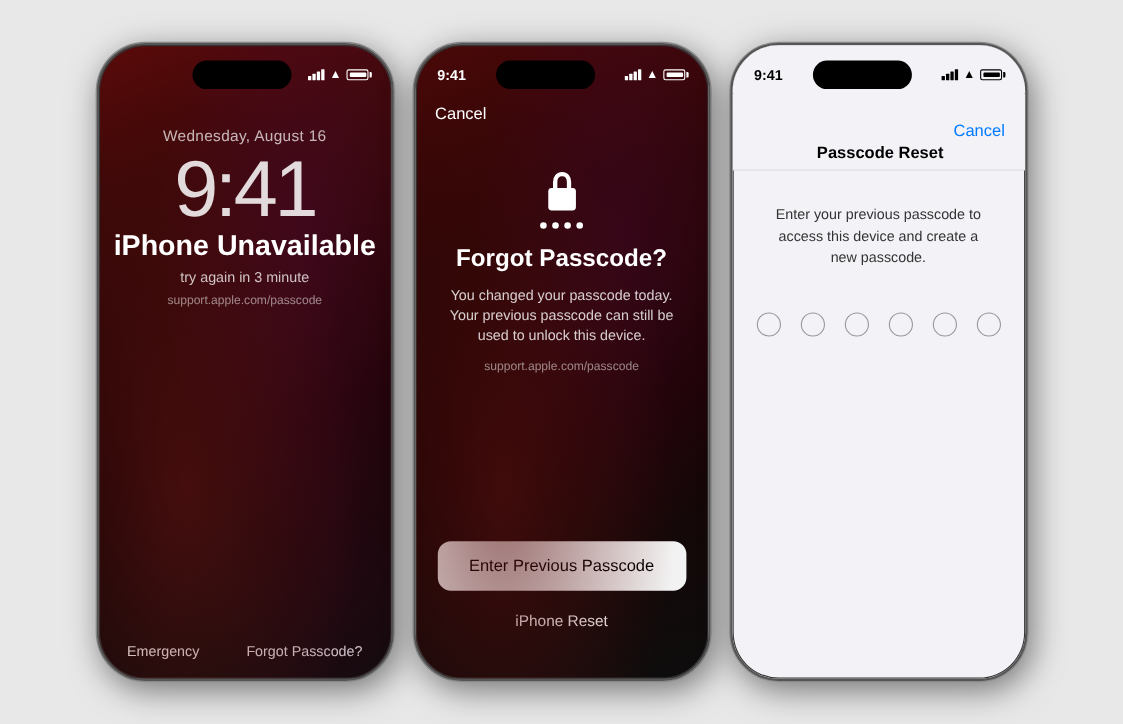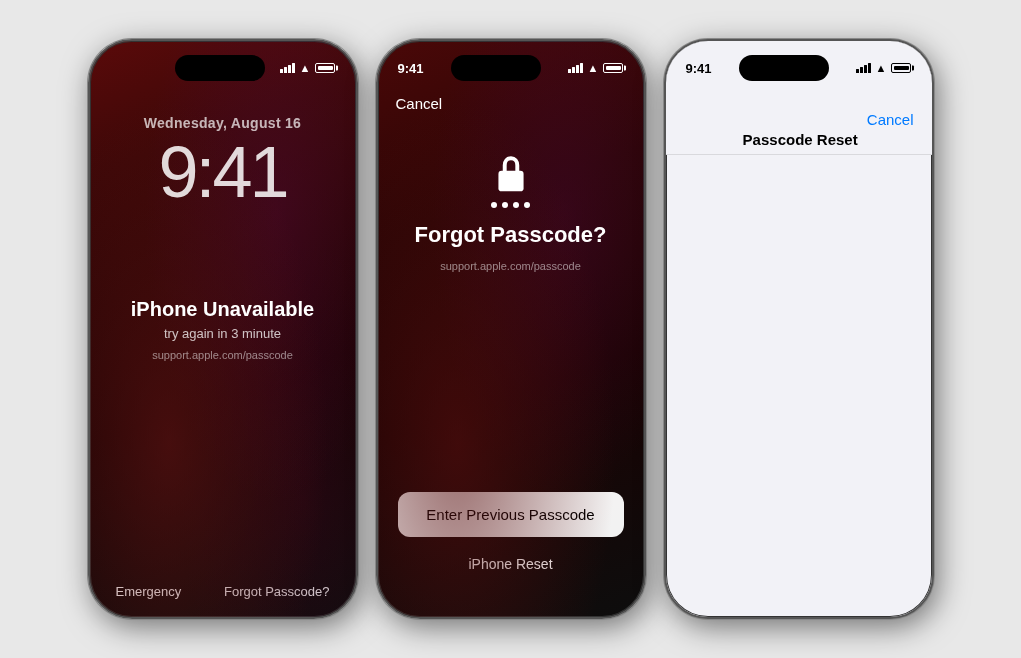--- a/index.html
+++ b/index.html
@@ -80,36 +80,35 @@
       z-index: 2;
       height: calc(100% - 44px);
       display: flex;
       flex-direction: column;
       align-items: center;
     }
     .phone-1 .lock-date {
       margin-top: 30px;
       font-size: 14px;
       color: rgba(255,255,255,0.7);
-      font-weight: 700;
+      font-weight: 400;
       letter-spacing: 0.3px;
     }
     .phone-1 .lock-time {
       font-size: 72px;
       font-weight: 200;
       color: rgba(255,255,255,0.85);
       line-height: 1;
       margin-top: 5px;
       letter-spacing: -3px;
     }
     .phone-1 .unavailable-title {
-      font-size: 20px;
+      font-size: 26px;
       font-weight: 600;
       color: #fff;
-      margin-top: 90px;
       text-align: left;
     }
     .phone-1 .unavailable-sub {
       font-size: 13px;
       color: rgba(255,255,255,0.75);
       margin-top: 5px;
       text-align: center;
     }
     .phone-1 .support-link {
       font-size: 11px;
@@ -399,20 +398,21 @@
         <path d="M8 12V8.5C8 6 9.5 4 12 4C14.5 4 16 6 16 8.5V12" stroke="white" stroke-width="2.5" fill="none" stroke-linecap="round"></path>
       </svg>
       <div class="lock-dots">
         <div class="lock-dot"></div>
         <div class="lock-dot"></div>
         <div class="lock-dot"></div>
         <div class="lock-dot"></div>
       </div>
     </div>
     <div class="forgot-title">Forgot Passcode?</div>
+    <div class="forgot-desc">You changed your passcode today. Your previous passcode can still be used to unlock this device.</div>
     <div class="forgot-support">support.apple.com/passcode</div>
   </div>
   <div class="enter-passcode-btn">Enter Previous Passcode</div>
   <div class="iphone-reset-btn">iPhone Reset</div>
 </div>
 
 <div class="phone phone-3">
   <div class="status-bar" style="background:#f2f2f7;">
     <div style="color:#000;font-size:13px;font-weight:600;">9:41</div>
     <div class="center-notch">
@@ -431,13 +431,24 @@
           <div class="battery-fill"></div>
         </div>
       </div>
     </div>
   </div>
   <div class="nav-bar">
     <div class="nav-left"></div>
     <div class="nav-title">Passcode Reset</div>
     <div class="nav-cancel">Cancel</div>
   </div>
+  <div class="reset-content">
+    <div class="reset-desc">Enter your previous passcode to access this device and create a new passcode.</div>
+    <div class="passcode-dots">
+      <div class="passcode-dot"></div>
+      <div class="passcode-dot"></div>
+      <div class="passcode-dot"></div>
+      <div class="passcode-dot"></div>
+      <div class="passcode-dot"></div>
+      <div class="passcode-dot"></div>
+    </div>
+  </div>
 </div>
 
 </body></html>

